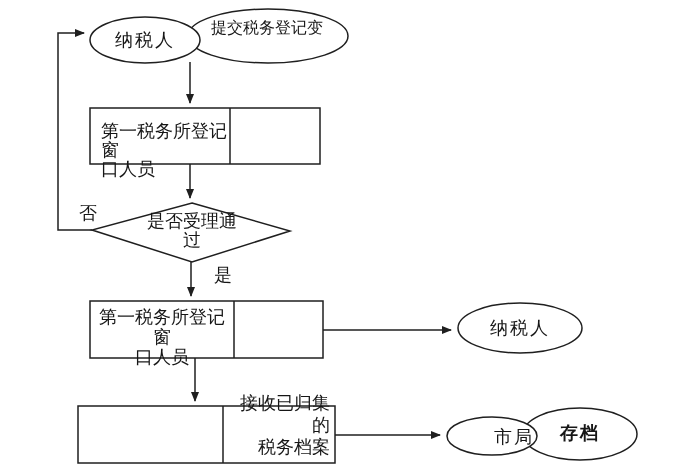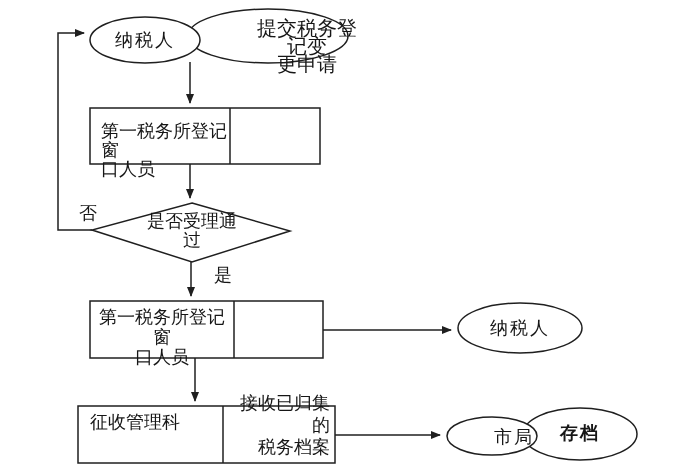--- a/index.html
+++ b/index.html
@@ -63,23 +63,22 @@
     <line x1="223" y1="406" x2="223" y2="463" stroke="#1f1f1f" stroke-width="1.5"></line>
 
     <line x1="335" y1="435" x2="440" y2="435" stroke="#1f1f1f" stroke-width="1.5" marker-end="url(#arrow)"></line>
 
     <ellipse cx="580" cy="434" rx="57" ry="26" fill="#ffffff" stroke="#1f1f1f" stroke-width="1.5"></ellipse>
     <ellipse cx="492" cy="436" rx="45" ry="19" fill="#ffffff" stroke="#1f1f1f" stroke-width="1.5"></ellipse>
   </svg>
 
   <div class="lbl c sp" style="left:95px;top:31px;width:100px;">纳税人</div>
 
-  <div class="lbl c" style="left:209px;top:19px;width:116px;font-size:20px;line-height:18px;margin-left:40px;">
+  <div class="lbl c" style="left:209px;top:19px;width:116px;font-size:16px;line-height:18px;">
     <span class="ln">提交税务登记变</span>
-    <span class="ln">更申请</span>
   </div>
 
   <div class="lbl" style="left:101px;top:122px;width:130px;">
     <span class="ln">第一税务所登记窗</span>
     <span class="ln">口人员</span>
   </div>
 
 
   <div class="lbl c" style="left:142px;top:212px;width:100px;">是否受理通过</div>
 
@@ -88,21 +87,20 @@
   <div class="lbl" style="left:214px;top:266px;">是</div>
 
   <div class="lbl c" style="left:92px;top:307px;width:140px;line-height:20px;">
     <span class="ln">第一税务所登记窗</span>
     <span class="ln">口人员</span>
   </div>
 
 
   <div class="lbl c sp" style="left:470px;top:319px;width:100px;">纳税人</div>
 
-  <div class="lbl" style="left:90px;top:413px;width:135px;">征收管理科</div>
 
   <div class="lbl" style="left:234px;top:392px;width:96px;line-height:22px;text-align:right;">
     <span class="ln">接收已归集的</span>
     <span class="ln">税务档案</span>
   </div>
 
   <div class="lbl c sp" style="left:484px;top:428px;width:60px;">市局</div>
 
   <div class="lbl c sp" style="left:549px;top:424px;width:62px;font-weight:bold;">存档</div>
 

